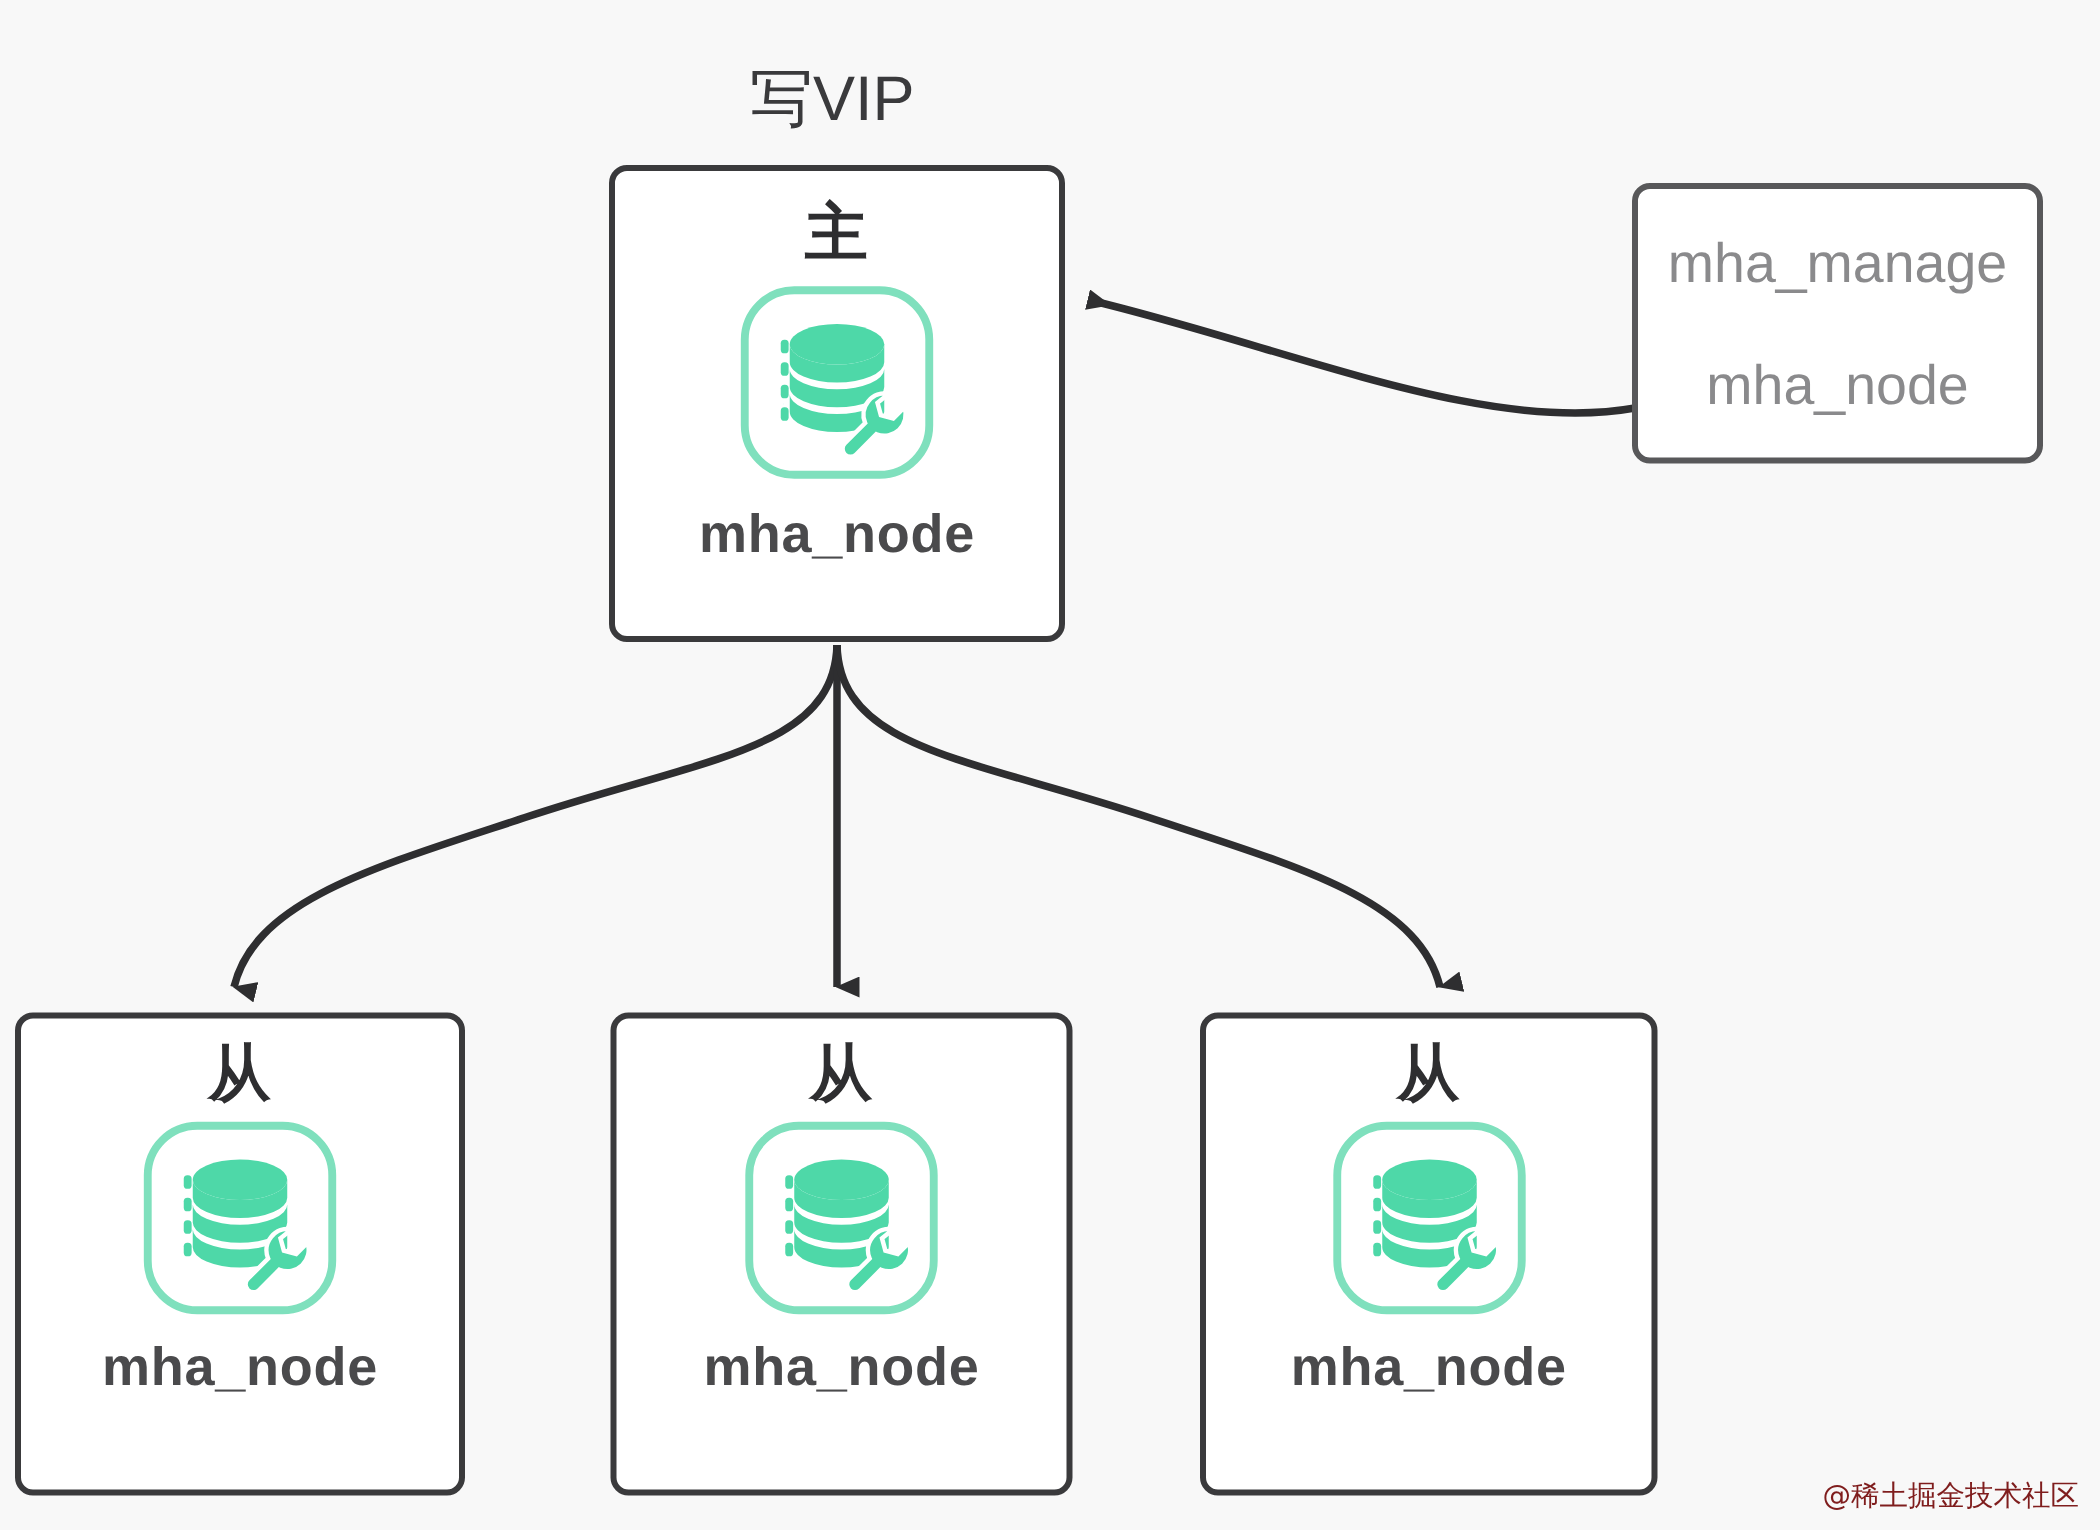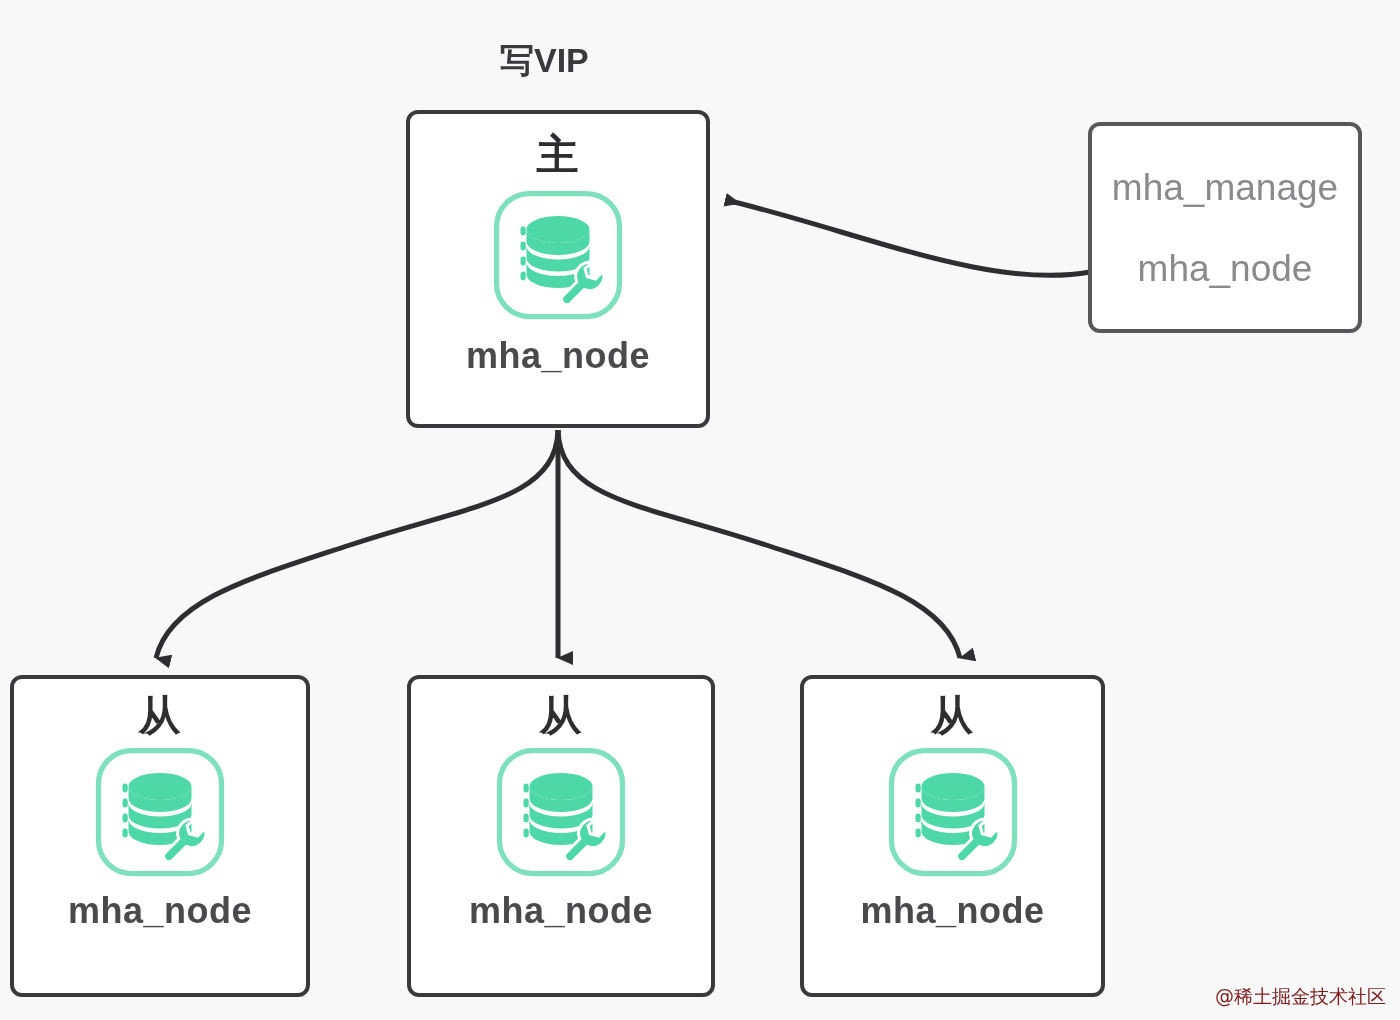--- a/index.html
+++ b/index.html
@@ -50,23 +50,23 @@
     font-weight: 700;
     color: #4a4a4c;
     line-height: 1;
     letter-spacing: 0.5px;
   }
   .db-icon {
     display: block;
   }
   .vip-title {
     position: absolute;
-    font-size: 34px;
+    font-size: 42px;
     color: #3a3a3c;
-    font-weight: 700;
+    font-weight: 400;
     white-space: nowrap;
     text-align: right;
   }
   .manager-box {
     position: absolute;
     background: #ffffff;
     border: 4px solid #58585a;
     border-radius: 12px;
     box-sizing: border-box;
     display: flex;
@@ -188,20 +188,20 @@
         <ellipse cx="50" cy="33" rx="21" ry="9"></ellipse>
         <path d="M29,33 v8 a21,9 0 0 0 42,0 v-8 a21,9 0 0 1 -42,0 z"></path>
         <path d="M29,44 v8 a21,9 0 0 0 42,0 v-8 a21,9 0 0 1 -42,0 z"></path>
         <path d="M29,55 v8 a21,9 0 0 0 42,0 v-8 a21,9 0 0 1 -42,0 z"></path>
         <path d="M73,55 a9.5,9.5 0 0 0 -10.5,13 l-9,9 a3.5,3.5 0 0 0 5,5 l9,-9 a9.5,9.5 0 0 0 12.5,-12 l-5,5 l-5.5,-1.5 l-1.5,-5.5 z" stroke="#ffffff" stroke-width="2"></path>
       </g>
     </svg>
     <div class="node-caption" style="margin-top:6px;">mha_node</div>
   </div>
 
-  <div class="manager-box" style="left:1088px; top:122px; width:274px; height:211px;">
+  <div class="manager-box" style="left:1088px; top:122px; width:274px; height:187px;">
     <div class="manager-line first">mha_manage</div>
     <div class="manager-line">mha_node</div>
   </div>
 
   <div class="watermark">@稀土掘金技术社区</div>
 
 </div>
 
 </body></html>

